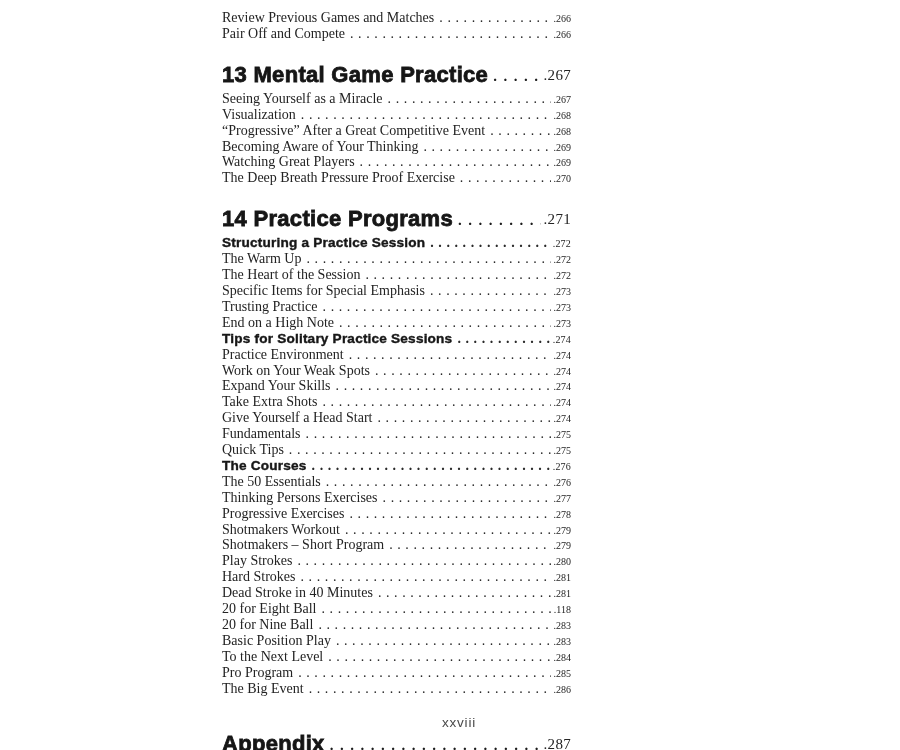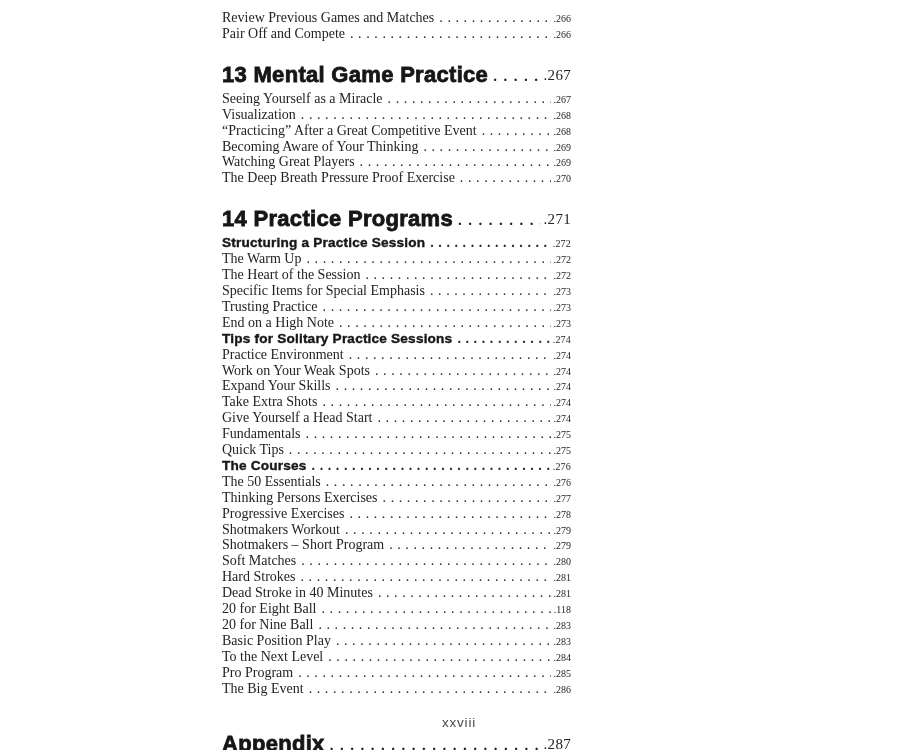--- a/index.html
+++ b/index.html
@@ -130,21 +130,21 @@
         <span class="label">Seeing Yourself as a Miracle</span>
         <span class="dots"></span>
         <span class="pagenum">267</span>
       </div>
       <div class="row entry">
         <span class="label">Visualization</span>
         <span class="dots"></span>
         <span class="pagenum">268</span>
       </div>
       <div class="row entry">
-        <span class="label">“Practicing” After a Great Competitive Event</span>
+        <span class="label">“Progressive” After a Great Competitive Event</span>
         <span class="dots"></span>
         <span class="pagenum">268</span>
       </div>
       <div class="row entry">
         <span class="label">Becoming Aware of Your Thinking</span>
         <span class="dots"></span>
         <span class="pagenum">269</span>
       </div>
       <div class="row entry">
         <span class="label">Watching Great Players</span>
@@ -255,21 +255,21 @@
         <span class="label">Shotmakers Workout</span>
         <span class="dots"></span>
         <span class="pagenum">279</span>
       </div>
       <div class="row entry">
         <span class="label">Shotmakers – Short Program</span>
         <span class="dots"></span>
         <span class="pagenum">279</span>
       </div>
       <div class="row entry">
-        <span class="label">Soft Matches</span>
+        <span class="label">Play Strokes</span>
         <span class="dots"></span>
         <span class="pagenum">280</span>
       </div>
       <div class="row entry">
         <span class="label">Hard Strokes</span>
         <span class="dots"></span>
         <span class="pagenum">281</span>
       </div>
       <div class="row entry">
         <span class="label">Dead Stroke in 40 Minutes</span>

